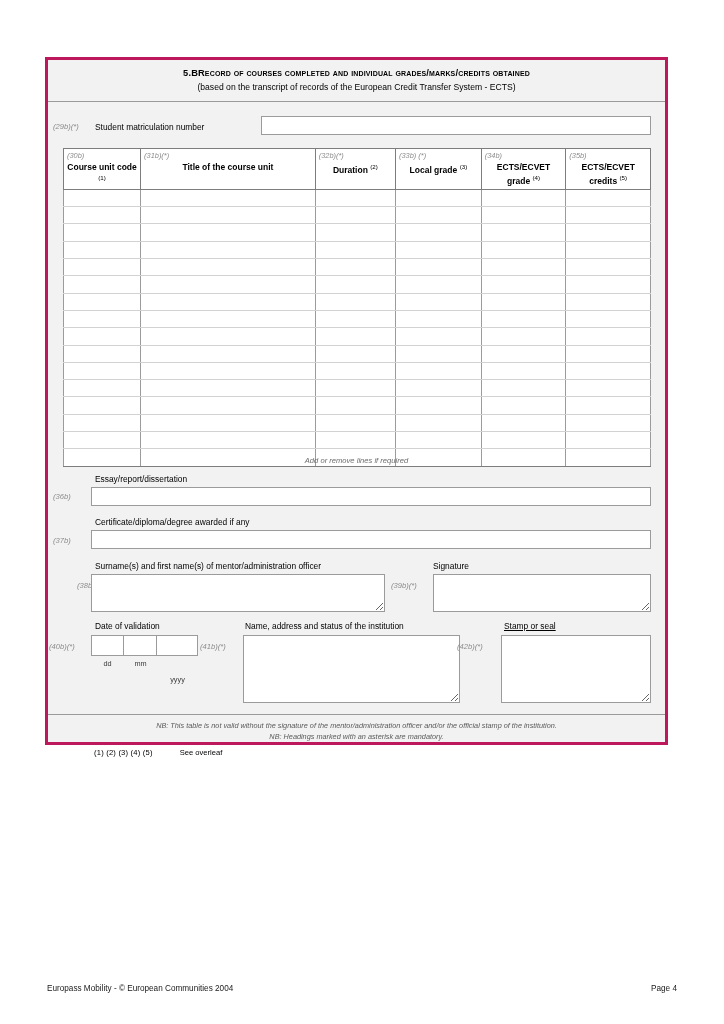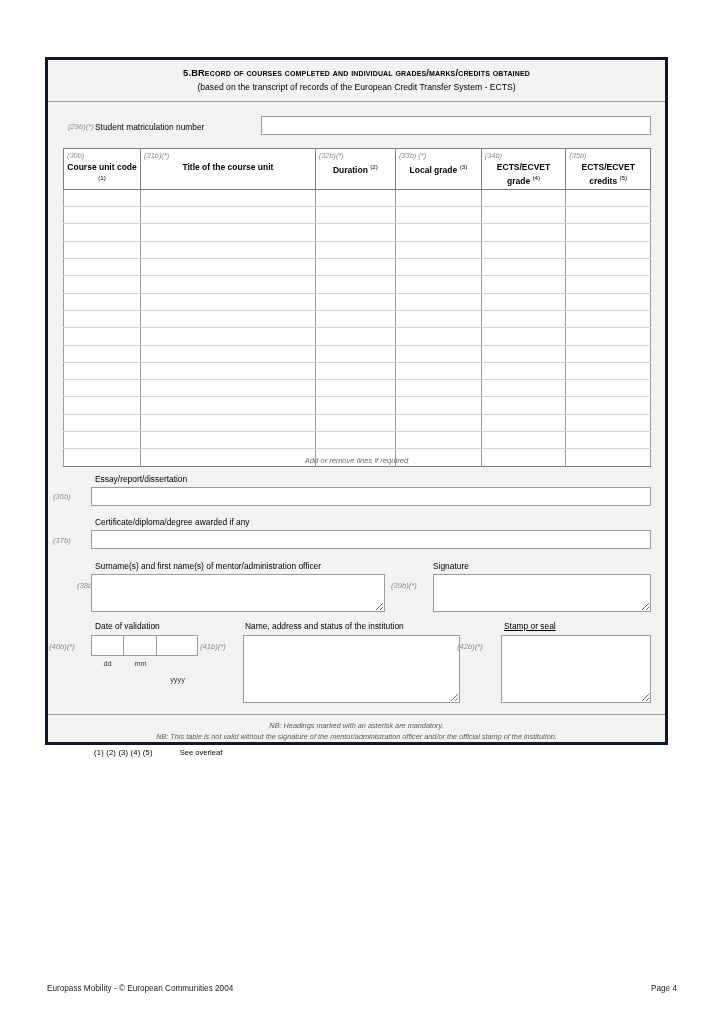--- a/index.html
+++ b/index.html
@@ -16,21 +16,21 @@
     overflow: hidden;
   }
 
   
   #form-box {
     position: absolute;
     left: 45px;
     top: 57px;
     width: 623px;
     height: 688px;
-    border: 3px solid #0f172a;
+    border: 3px solid #be185d;
     box-sizing: border-box;
     background: #f2f2f2;
   }
 
   
   #header-band {
     position: absolute;
     left: 0;
     top: 0;
     right: 0;
@@ -71,21 +71,21 @@
     white-space: nowrap;
   }
   .inputbox {
     position: absolute;
     background: #ffffff;
     border: 1px solid #9b9b9b;
     box-sizing: border-box;
   }
 
   
-  #ref-29b { left: 20px;  top: 62px; }
+  #ref-29b { left: 5px;  top: 62px; }
   #lbl-matric { left: 47px; top: 62px; }
   #box-matric { left: 213px; top: 56px; width: 390px; height: 19px; }
 
   
   #courses-table {
     position: absolute;
     left: 15px;
     top: 88px;
     width: 588px;
     border-collapse: collapse;
@@ -448,22 +448,22 @@
 
   <div class="fieldlabel" id="lbl-41b">Name, address and status of the institution</div>
   <div class="ref" id="ref-41b">(41b)(*)</div>
   <textarea class="inputbox" id="box-41b" style=""></textarea>
 
   <div class="fieldlabel" id="lbl-42b">Stamp or seal</div>
   <div class="ref" id="ref-42b">(42b)(*)</div>
   <textarea class="inputbox" id="box-42b" style=""></textarea>
 
   <div id="nb-block">
+    <div class="nb-line">NB: This table is not valid without the signature of the mentor/administration officer and/or the official stamp of the institution.</div>
     <div class="nb-line">NB: Headings marked with an asterisk are mandatory.</div>
-    <div class="nb-line">NB: This table is not valid without the signature of the mentor/administration officer and/or the official stamp of the institution.</div>
   </div>
 
 </div>
 
 <div id="overleaf">
   <span class="marks">(1) (2) (3) (4) (5)</span><span class="see">See overleaf</span>
 </div>
 
 <div id="page-footer">
   <span id="footer-left">Europass Mobility - © European Communities 2004</span>

